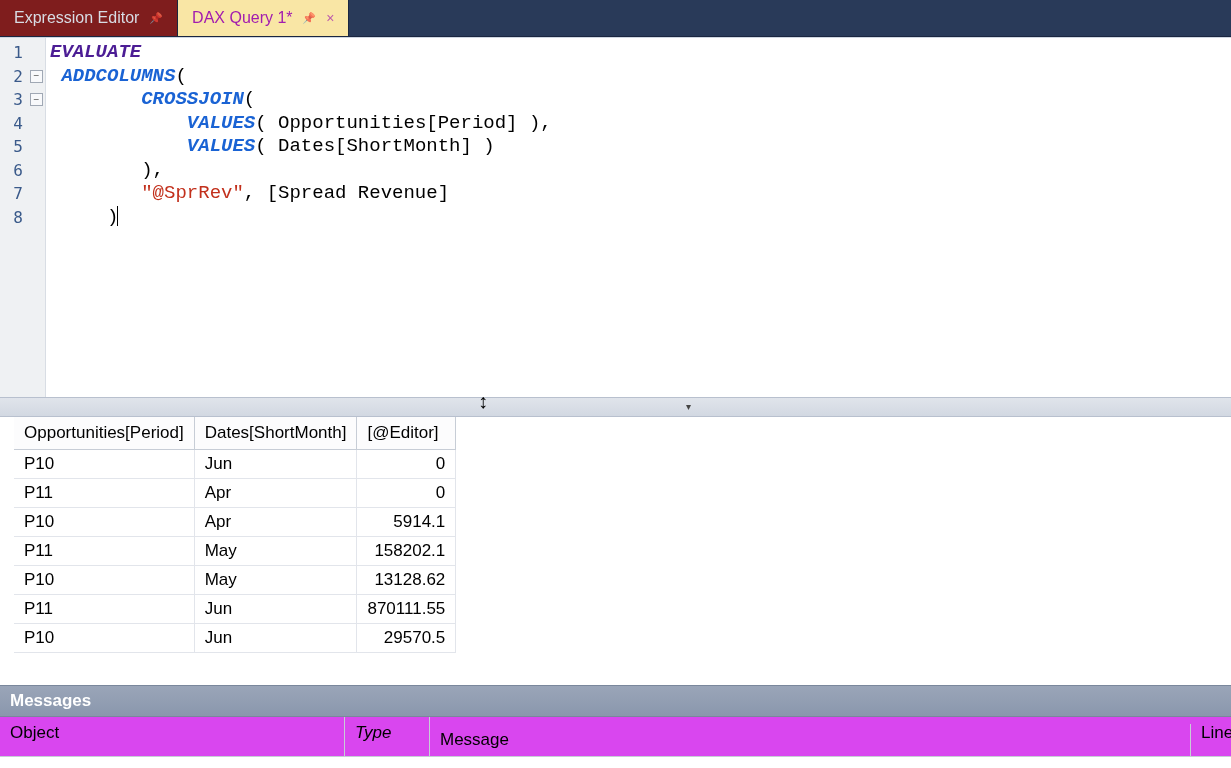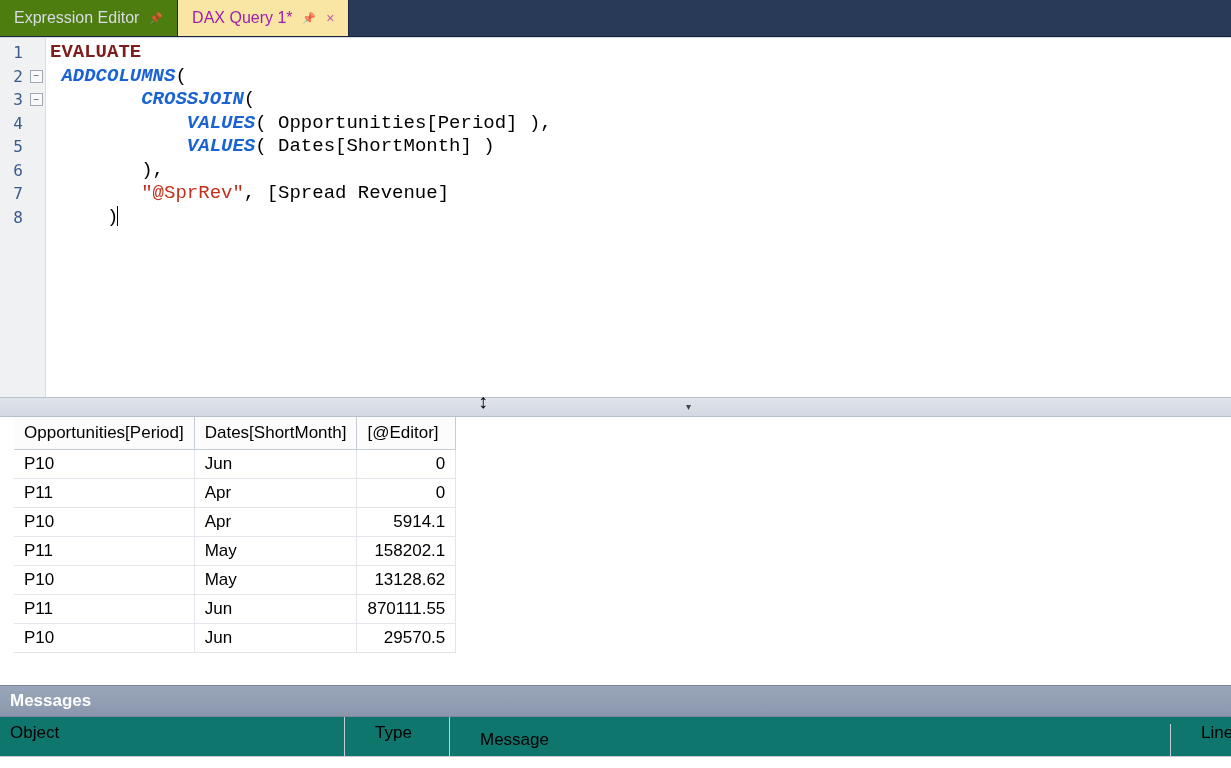--- a/index.html
+++ b/index.html
@@ -25,21 +25,21 @@
     .tab {
       display: flex;
       align-items: center;
       padding: 0 14px;
       font-size: 16px;
       border-right: 1px solid #1a2640;
       gap: 10px;
       cursor: pointer;
     }
     .tab.inactive {
-      background: #4d7c0f;
+      background: #7f1d1d;
       color: #d8dce4;
     }
     .tab.active {
       background: #f9e6a5;
       color: #a21caf;
     }
     .tab .pin-icon {
       font-size: 11px;
       opacity: 0.7;
     }
@@ -94,21 +94,21 @@
     }
     .code-area {
       flex: 1;
       padding: 3px 4px;
       font-family: Consolas, "Courier New", monospace;
       font-size: 19px;
       line-height: 23.5px;
       white-space: pre;
       position: relative;
     }
-    .tok-kw1 { color: #7f1d1d; font-weight: 600; }
+    .tok-kw1 { color: #4c1d95; font-weight: 600; font-style: italic; }
     .tok-kw2 { color: #1a63d4; font-weight: 600; font-style: italic; }
     .tok-str { color: #c2301c; }
     .tok-plain { color: #000000; }
     .code-line { height: 23.5px; }
     .splitter-bar {
       height: 20px;
       background: linear-gradient(to bottom, #e0e4eb, #d2d8e2);
       border-top: 1px solid #b8c0ce;
       border-bottom: 1px solid #b8c0ce;
       position: relative;
@@ -160,31 +160,30 @@
       background: linear-gradient(to bottom, #9aa5b8, #8a97ad);
       color: #ffffff;
       font-size: 17px;
       padding: 5px 10px;
       border-top: 1px solid #7a879c;
       border-bottom: 1px solid #7a879c;
       font-weight: bold;
     }
     .messages-columns {
       display: flex;
-      background: #0f766e;
+      background: #d946ef;
       border-bottom: 1px solid #c7cdd6;
-      gap: 20px;
     }
     .messages-columns .mcol {
       padding: 6px 10px;
       font-size: 17px;
       border-right: 1px solid #c7cdd6;
     }
     .mcol.object { width: 345px; }
-    .mcol.type { width: 85px; }
+    .mcol.type { width: 85px; font-style: italic; }
     .mcol.message { flex: 1; margin-top: 7px; }
     .mcol.line { width: 40px; border-right: none; }
     .cursor-line {
       display: inline-block;
       width: 1px;
       height: 20px;
       background: #000;
       vertical-align: middle;
       margin-left: -1px;
     }

